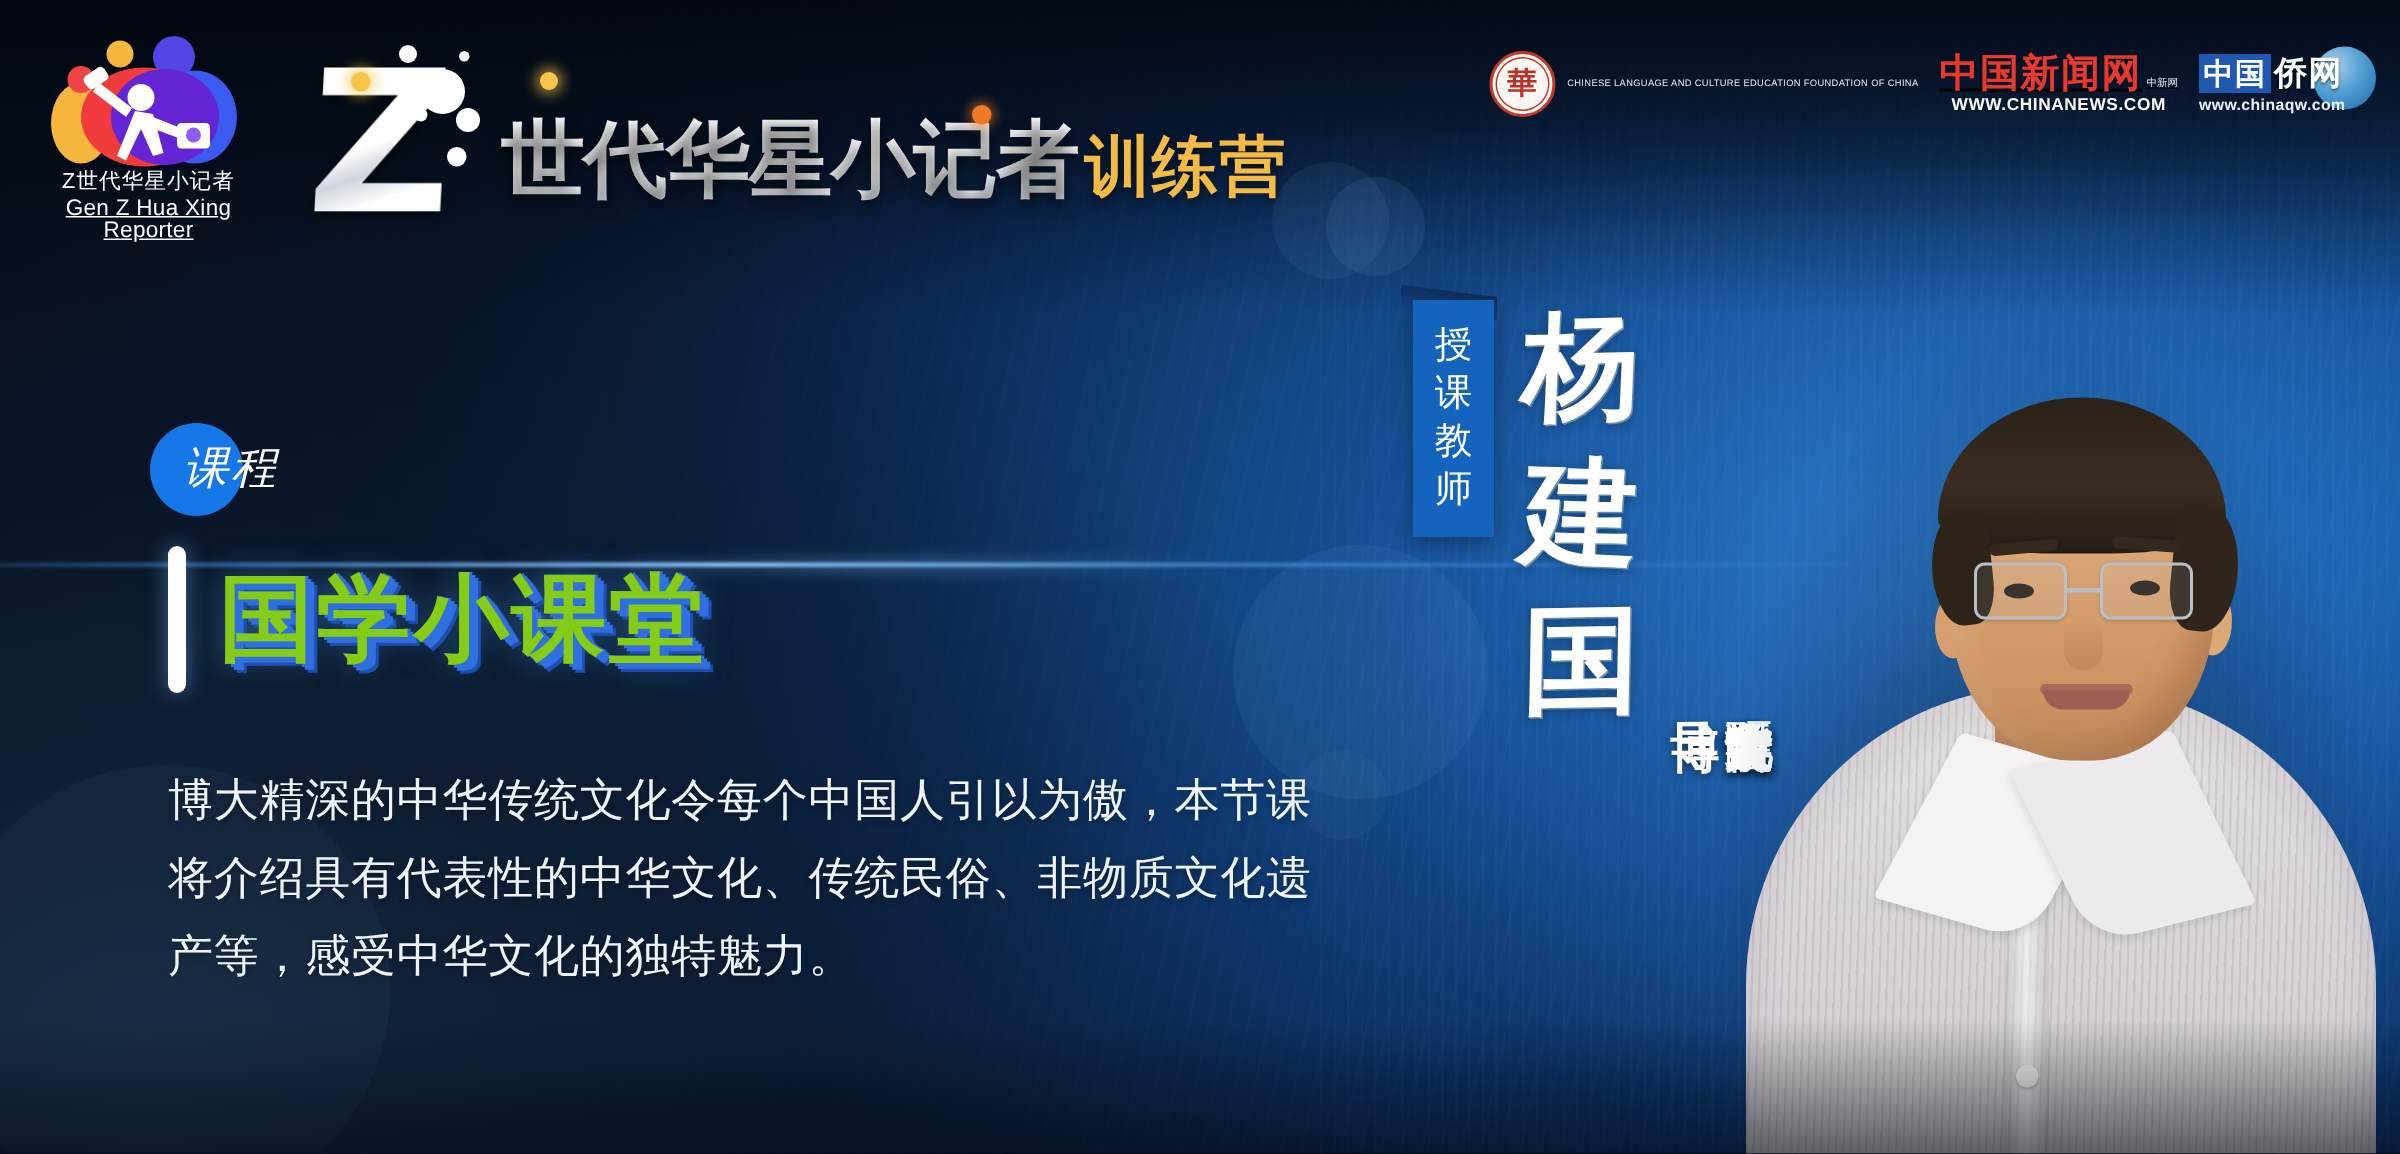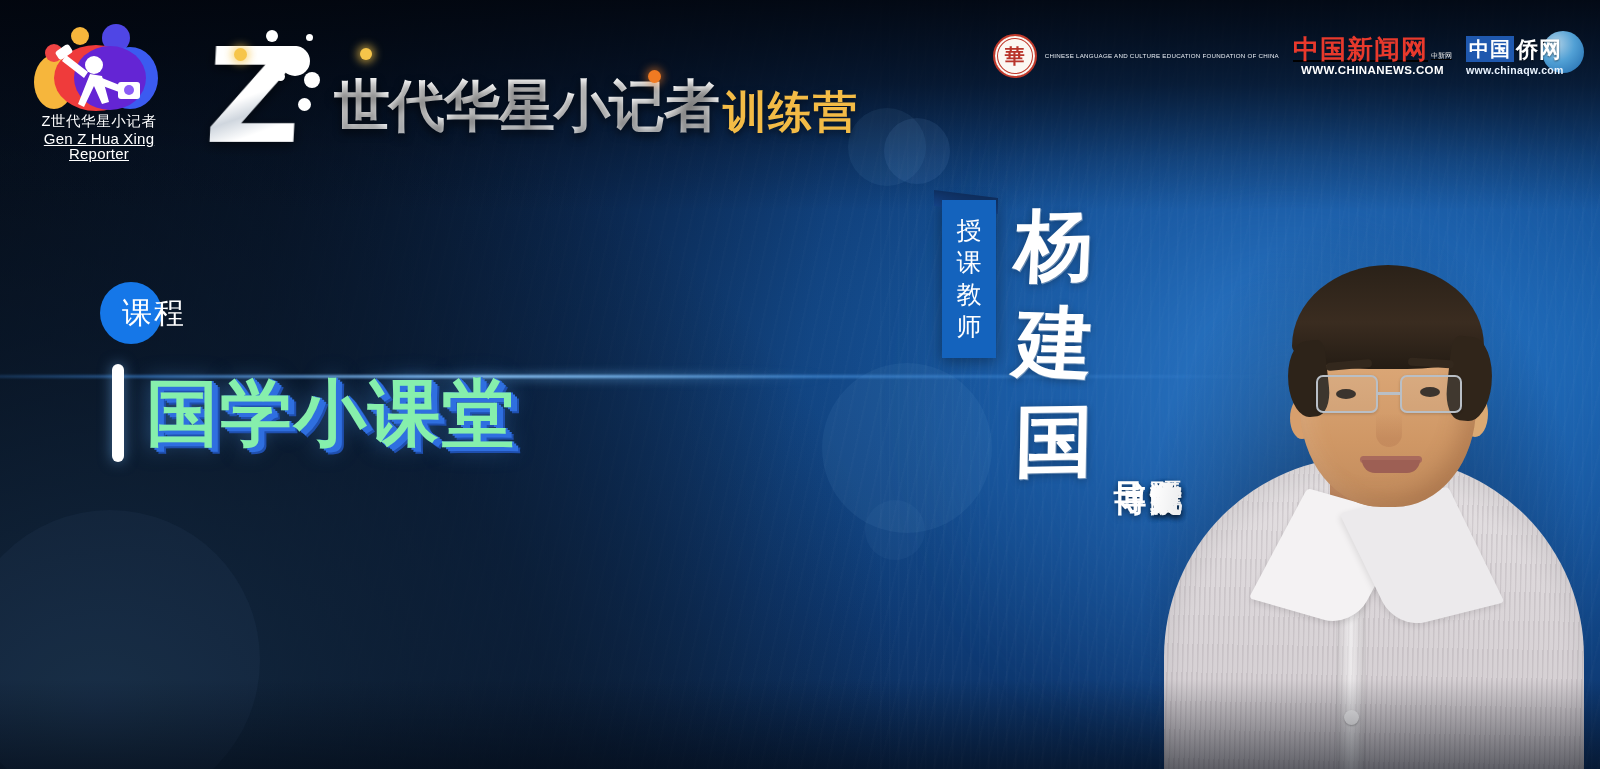--- a/index.html
+++ b/index.html
@@ -140,28 +140,28 @@
   .p3-row{ position:relative; display:flex; align-items:center; }
   .p3-box{ background:#1f58ae; color:#ffffff; font-size:20px; font-weight:bold; line-height:22px; padding:2px 3px; letter-spacing:1px;
            font-family:"DejaVu Serif","Liberation Serif",serif; }
   .p3-cn{ position:relative; color:#ffffff; font-size:22px; font-weight:bold; line-height:28px; margin-left:2px; letter-spacing:1px;
           font-family:"DejaVu Serif","Liberation Serif",serif; text-shadow:0 1px 2px rgba(0,0,0,.5); }
   .p3-url{ position:relative; color:#eaf4ff; font-size:10.5px; font-weight:bold; letter-spacing:.3px; line-height:14px; white-space:nowrap; }
 
   
   .course-badge{ position:absolute; left:100px; top:282px; width:180px; height:78px; }
   .cb-circle{ position:absolute; left:0; top:0; width:62px; height:62px; border-radius:50%; background:#1577e8; }
-  .cb-label{ position:absolute; left:22px; top:12px; color:#ffffff; font-size:30px; line-height:38px; letter-spacing:2px; white-space:nowrap; }
+  .cb-label{ position:absolute; left:22px; top:12px; color:#ffffff; font-size:30px; line-height:38px; letter-spacing:2px; white-space:nowrap;font-style:italic; }
 
   .title-row{ position:absolute; left:112px; top:364px; display:flex; align-items:center; }
   .title-bar{ width:12px; height:98px; border-radius:6px; background:#ffffff; margin-right:22px;
               box-shadow:0 0 14px rgba(120,190,255,.5); }
   .title-main{
-    position:relative; font-size:72px; font-weight:bold; letter-spacing:2px; line-height:98px; white-space:nowrap;
-    color:#86efac;
+    position:relative; font-size:63px; font-weight:bold; letter-spacing:2px; line-height:98px; white-space:nowrap;
+    color:#84cc16;
     text-shadow:
       2px 0 0 #2f6fe0, 4px 2px 0 #2f6fe0, 6px 4px 0 #2f6fe0,
       8px 6px 0 #1f4fae, 0 0 22px rgba(90,170,255,.55);
   }
 
   
   .desc{
     position:absolute; left:112px; top:508px; width:790px;
     color:#eef4fb; font-size:30px; line-height:52px; letter-spacing:.5px;
     text-shadow:0 2px 5px rgba(0,0,0,.35);
@@ -389,20 +389,21 @@
   <div class="course-badge">
     <div class="cb-circle"></div>
     <div class="cb-label">课程</div>
   </div>
 
   <div class="title-row">
     <div class="title-bar"></div>
     <div class="title-main">国学小课堂</div>
   </div>
 
+  <div class="desc">博大精深的中华传统文化令每个中国人引以为傲，本节课将介绍具有代表性的中华文化、传统民俗、非物质文化遗产等，感受中华文化的独特魅力。</div>
 
   <div class="ribbon">
     <div class="ribbon-fold"></div>
     <div class="ribbon-body">
       <span class="ribbon-char">授</span>
       <span class="ribbon-char">课</span>
       <span class="ribbon-char">教</span>
       <span class="ribbon-char">师</span>
     </div>
   </div>

